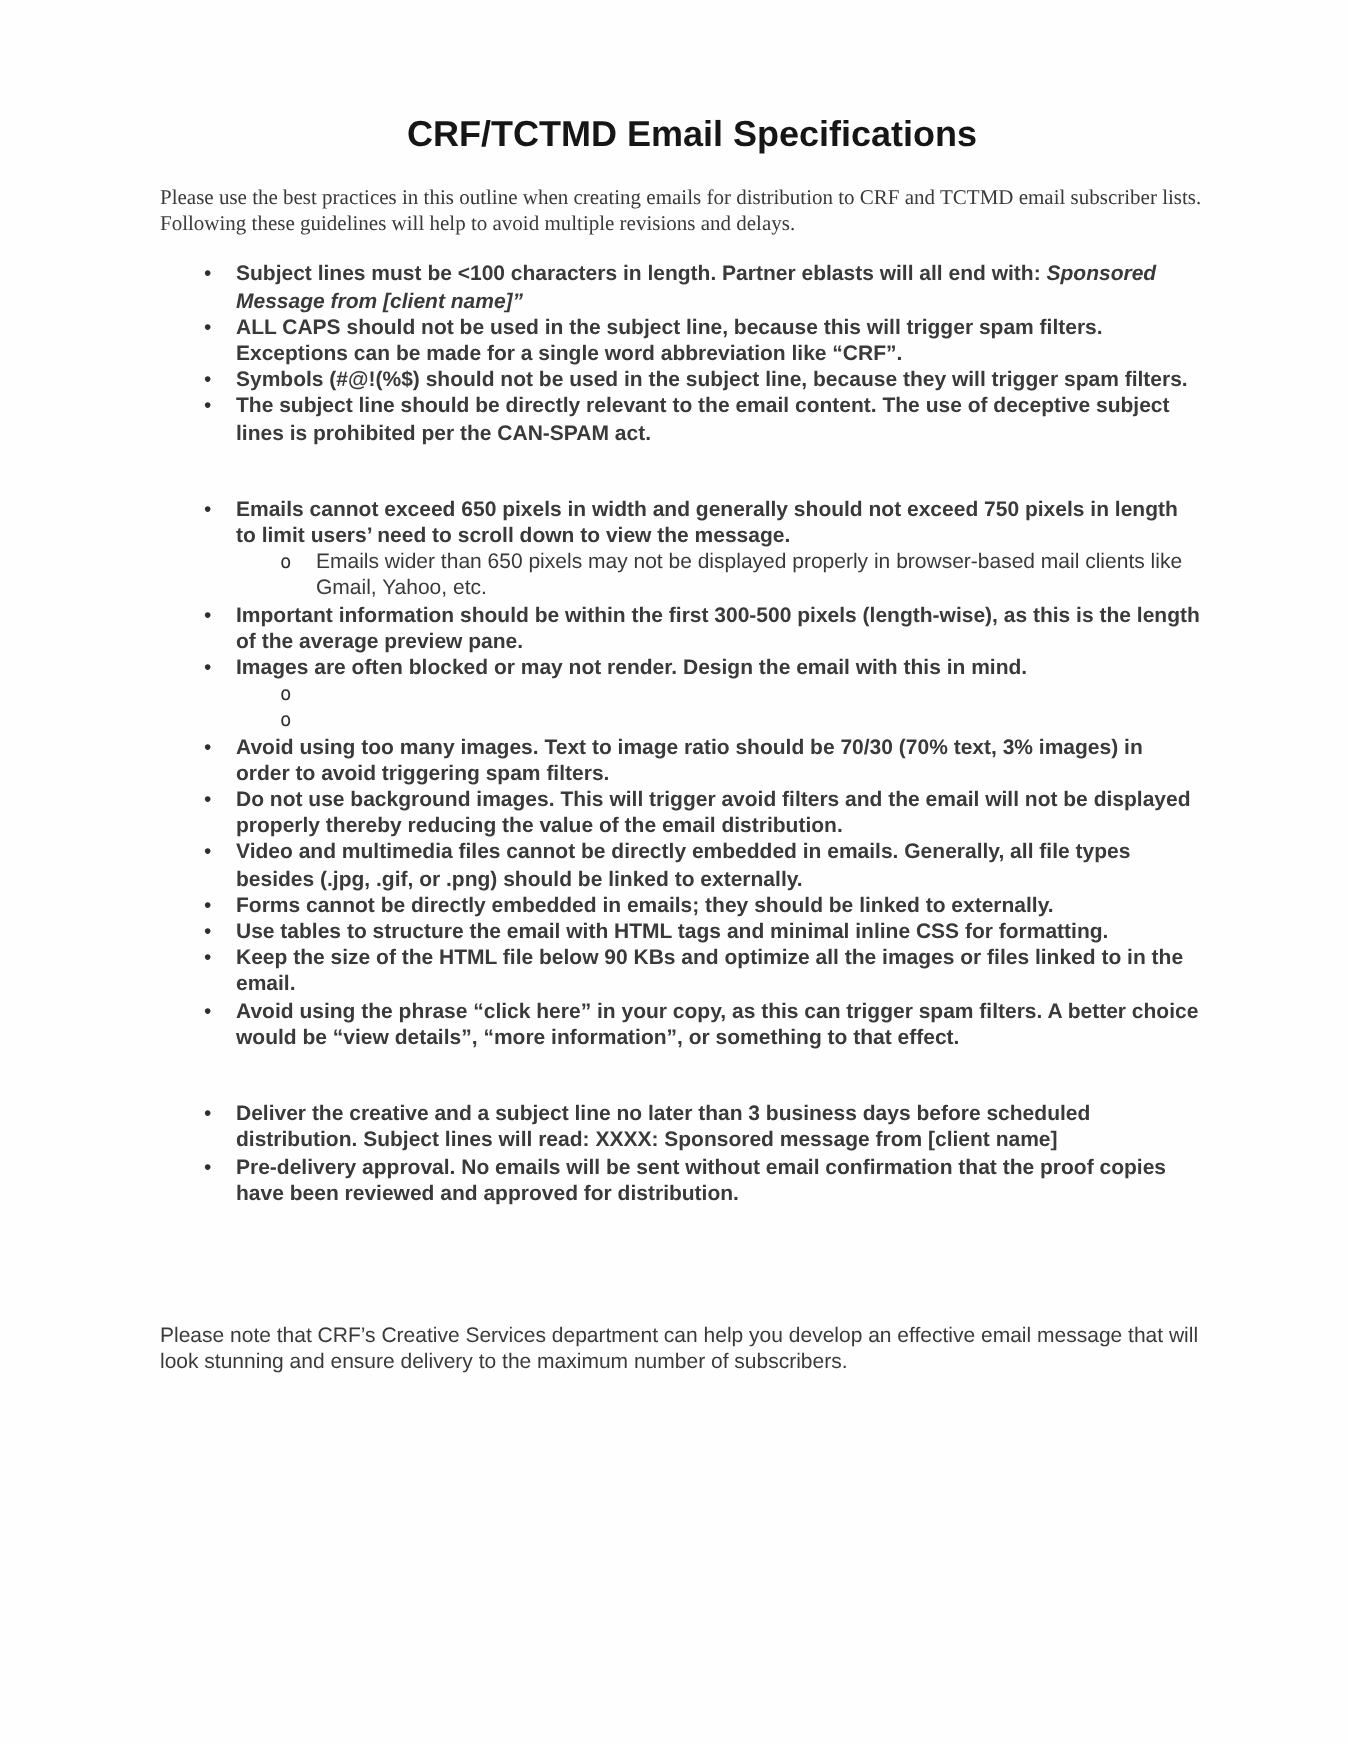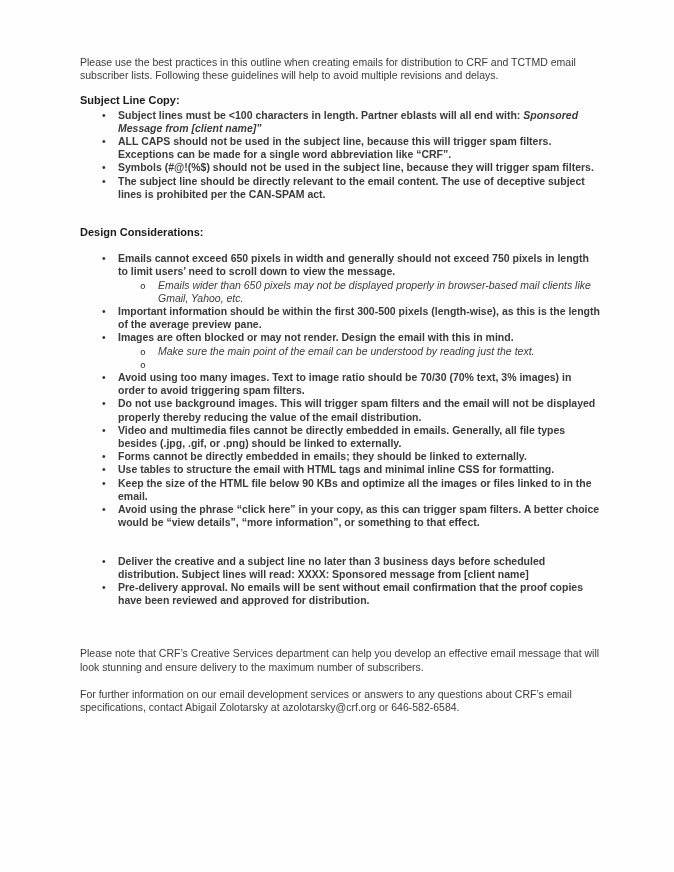--- a/index.html
+++ b/index.html
@@ -24,20 +24,21 @@
     margin: 0 0 15px 0;
     font-size: 18px;
     line-height: 22px;
     font-weight: bold;
     text-align: center;
     color: #161616;
   }
   .intro {
     margin: 0;
     width: 525px;
+    font-family: Liberation Serif, serif;
   }
   .doc-section {
     margin-top: 25px;
   }
   .doc-section.tight {
     margin-top: 12px;
   }
   .section-heading {
     margin: 0;
     font-size: 11px;
@@ -70,94 +71,91 @@
     flex: 0 0 18px;
     margin-left: 60px;
     font-size: 9.5px;
     line-height: 13.2px;
     color: #2e2e2e;
     font-family: "DejaVu Sans Mono", monospace;
   }
   .sub-text {
     flex: 1;
     max-width: 442px;
-    font-style: italic;
   }
   .italic {
     font-style: italic;
   }
   .closing {
-    margin-top: 40px;
+    margin-top: 58px;
   }
   .closing-para {
     margin: 0 0 14px 0;
     width: 525px;
   }
 </style>
 </head>
 <body>
 
 <div class="page">
+  <h1 class="doc-title">CRF/TCTMD Email Specifications</h1>
   <p class="intro">Please use the best practices in this outline when creating emails for distribution to CRF and TCTMD email subscriber lists. Following these guidelines will help to avoid multiple revisions and delays.</p>
 
   <div id="sections">
       <section class="doc-section tight">
-        <h2 class="section-heading">Subject Line Copy:</h2>
         <div class="bullet-list">
           <div class="bullet-row">
             <span class="bullet-marker">•</span>
             <div class="bullet-text"><span>Subject lines must be &lt;100 characters in length. Partner eblasts will all end with: </span><span class="italic">Sponsored Message from [client name]”</span></div>
           </div>
           <div class="bullet-row">
             <span class="bullet-marker">•</span>
             <div class="bullet-text"><span>ALL CAPS should not be used in the subject line, because this will trigger spam filters. Exceptions can be made for a single word abbreviation like “CRF”.</span></div>
           </div>
           <div class="bullet-row">
             <span class="bullet-marker">•</span>
             <div class="bullet-text"><span>Symbols (#@!(%$) should not be used in the subject line, because they will trigger spam filters.</span></div>
           </div>
           <div class="bullet-row">
             <span class="bullet-marker">•</span>
             <div class="bullet-text"><span>The subject line should be directly relevant to the email content. The use of deceptive subject lines is prohibited per the CAN-SPAM act.</span></div>
           </div>
         </div>
       </section>
       <section class="doc-section">
-        <h2 class="section-heading">Design Considerations:</h2>
         <div class="bullet-list">
           <div class="bullet-row">
             <span class="bullet-marker">•</span>
             <div class="bullet-text"><span>Emails cannot exceed 650 pixels in width and generally should not exceed 750 pixels in length to limit users’ need to scroll down to view the message.</span></div>
           </div>
           <div class="sub-row">
             <span class="sub-marker">o</span>
             <div class="sub-text">Emails wider than 650 pixels may not be displayed properly in browser-based mail clients like Gmail, Yahoo, etc.</div>
           </div>
           <div class="bullet-row">
             <span class="bullet-marker">•</span>
             <div class="bullet-text"><span>Important information should be within the first 300-500 pixels (length-wise), as this is the length of the average preview pane.</span></div>
           </div>
           <div class="bullet-row">
             <span class="bullet-marker">•</span>
             <div class="bullet-text"><span>Images are often blocked or may not render. Design the email with this in mind.</span></div>
           </div>
           <div class="sub-row">
             <span class="sub-marker">o</span>
-            <div class="sub-text">Make sure the main point of the email can be understood by reading just the text.</div>
           </div>
           <div class="sub-row">
             <span class="sub-marker">o</span>
           </div>
           <div class="bullet-row">
             <span class="bullet-marker">•</span>
             <div class="bullet-text"><span>Avoid using too many images. Text to image ratio should be 70/30 (70% text, 3% images) in order to avoid triggering spam filters.</span></div>
           </div>
           <div class="bullet-row">
             <span class="bullet-marker">•</span>
-            <div class="bullet-text"><span>Do not use background images. This will trigger spam filters and the email will not be displayed properly thereby reducing the value of the email distribution.</span></div>
+            <div class="bullet-text"><span>Do not use background images. This will trigger avoid filters and the email will not be displayed properly thereby reducing the value of the email distribution.</span></div>
           </div>
           <div class="bullet-row">
             <span class="bullet-marker">•</span>
             <div class="bullet-text"><span>Video and multimedia files cannot be directly embedded in emails. Generally, all file types besides (.jpg, .gif, or .png) should be linked to externally.</span></div>
           </div>
           <div class="bullet-row">
             <span class="bullet-marker">•</span>
             <div class="bullet-text"><span>Forms cannot be directly embedded in emails; they should be linked to externally.</span></div>
           </div>
           <div class="bullet-row">
@@ -183,15 +181,14 @@
           <div class="bullet-row">
             <span class="bullet-marker">•</span>
             <div class="bullet-text"><span>Pre-delivery approval. No emails will be sent without email confirmation that the proof copies have been reviewed and approved for distribution.</span></div>
           </div>
         </div>
       </section>
     </div>
 
   <div class="closing">
     <p class="closing-para">Please note that CRF’s Creative Services department can help you develop an effective email message that will look stunning and ensure delivery to the maximum number of subscribers.</p>
-    <p class="closing-para">For further information on our email development services or answers to any questions about CRF’s email specifications, contact Abigail Zolotarsky at azolotarsky@crf.org or 646-582-6584.</p>
   </div>
 </div>
 
 </body></html>

